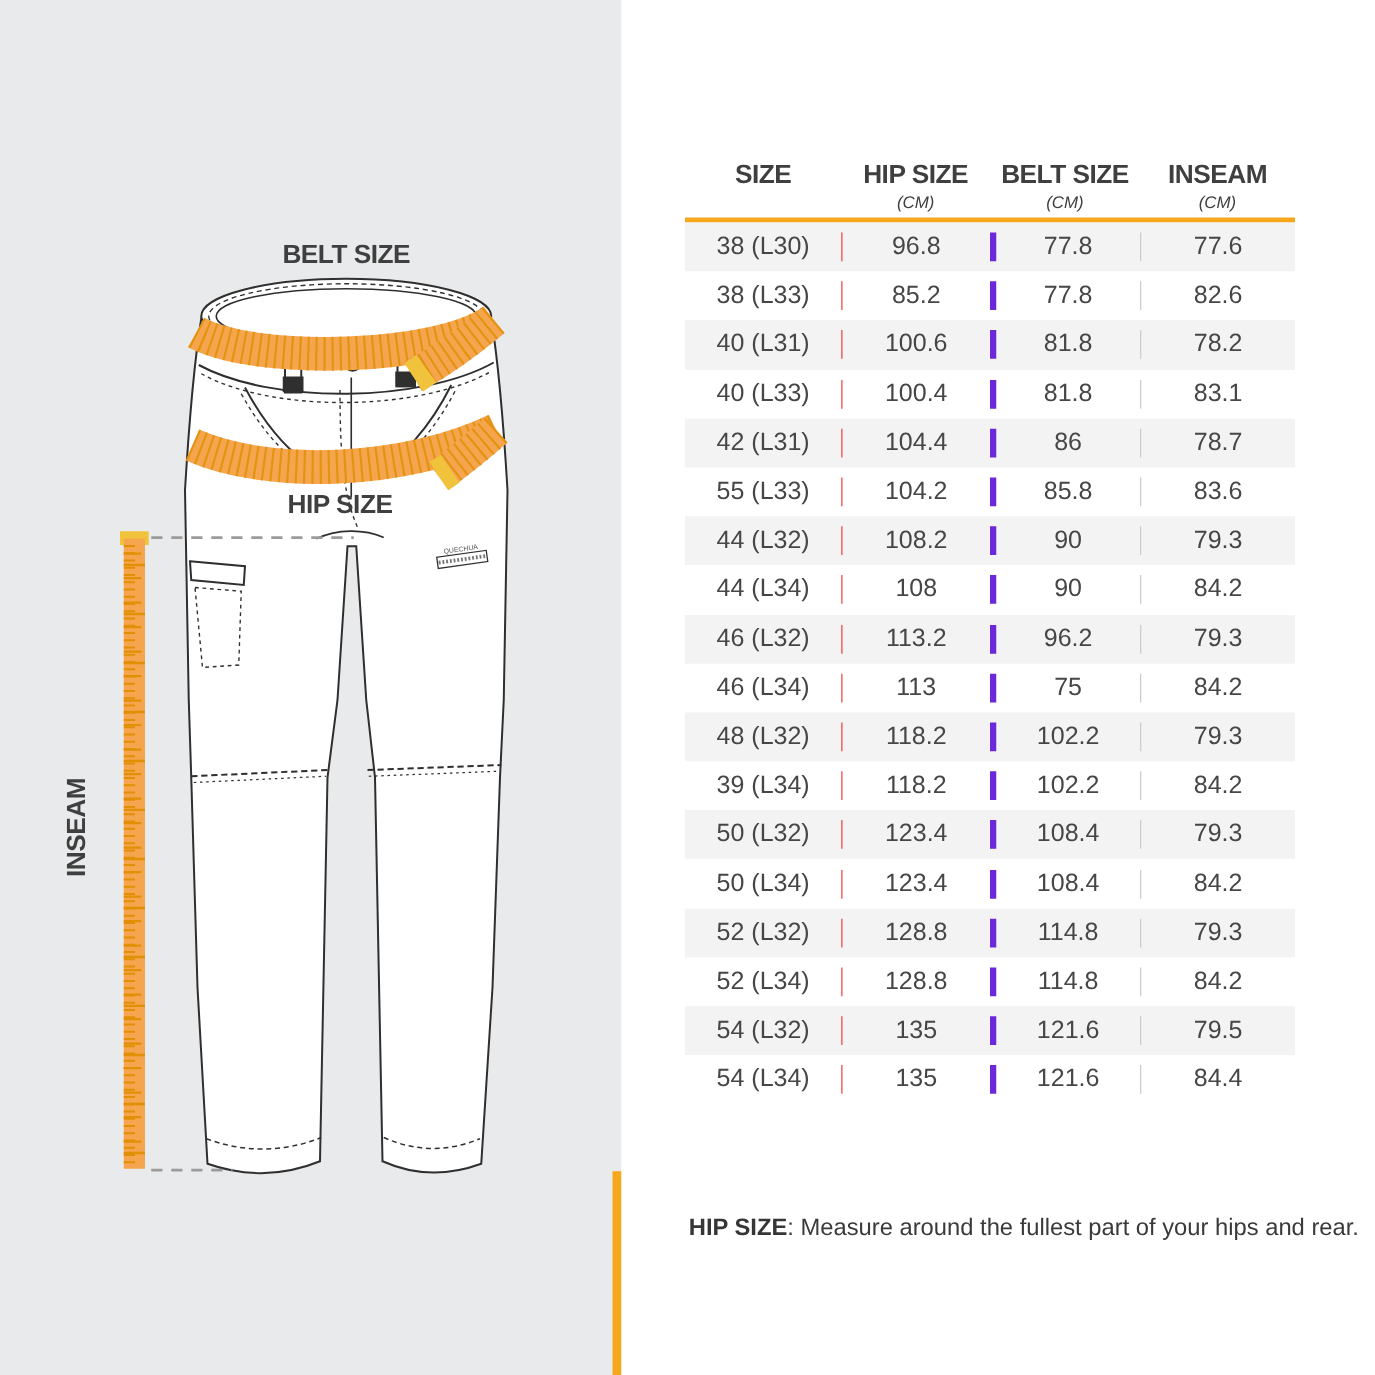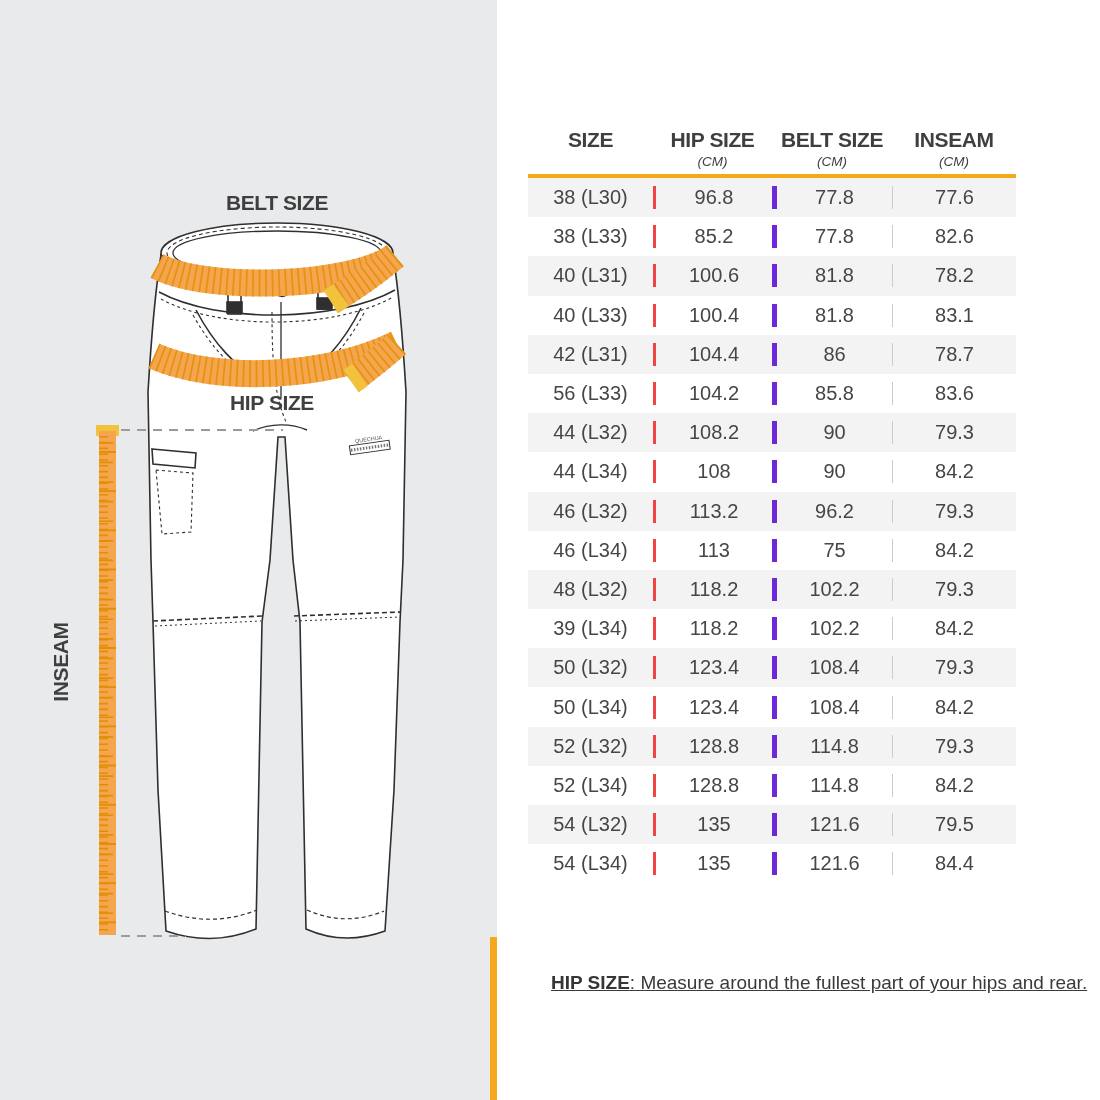--- a/index.html
+++ b/index.html
@@ -3,40 +3,40 @@
 <meta charset="utf-8">
 <style>
   html,body{margin:0;padding:0;background:#fff;font-family:"Liberation Sans",sans-serif;}
   .stage{position:relative;width:1100px;height:1100px;background:#ffffff;overflow:hidden;}
 
   
   .panel{position:absolute;left:0;top:0;width:497px;height:1100px;background:#E9EAEB;}
   .accent-bar{position:absolute;left:490px;top:937px;width:7px;height:163px;background:#F5A81C;}
 
   
-  .size-table{position:absolute;left:528px;top:128px;width:488px;}
+  .size-table{position:absolute;left:548px;top:128px;width:488px;}
   .thead{display:flex;align-items:flex-end;}
   .h-cell{text-align:center;box-sizing:border-box;}
   .h-cell:nth-child(1){width:125px;}
   .h-cell:nth-child(2){width:119px;}
   .h-cell:nth-child(3){width:120px;}
   .h-cell:nth-child(4){width:124px;}
   .h-label{font-weight:bold;font-size:21px;line-height:24px;color:#3F3F3F;letter-spacing:-0.4px;}
   .h-unit{font-size:13.5px;line-height:19px;height:19px;color:#3F3F3F;font-style:italic;}
   .rule{height:4px;background:#F5A81C;margin-top:3px;}
   .t-row{display:flex;height:39.2px;align-items:center;}
   .t-row.alt{background:#F3F3F3;}
   .t-cell{text-align:center;box-sizing:border-box;font-size:20px;color:#464646;}
   .t-cell:nth-child(1){width:125px;}
-  .t-cell:nth-child(2){width:119px;border-left:3px solid #ef4444;}
+  .t-cell:nth-child(2){width:119px;border-left:1px solid #ef4444;}
   .t-cell:nth-child(3){width:120px;border-left:5px solid #6d28d9;}
   .t-cell:nth-child(4){width:124px;border-left:1px solid #CCCCCC;}
 
   
-  .notes{position:absolute;left:551px;top:964px;width:530px;color:#3A3A3A;text-decoration:underline;}
+  .notes{position:absolute;left:551px;top:964px;width:530px;color:#3A3A3A;}
   .note-line{font-size:19px;line-height:38px;white-space:nowrap;}
   .note-line b{color:#363636;}
 
   
   .svg-label{font-family:"Liberation Sans",sans-serif;font-weight:bold;font-size:21px;fill:#3F3F3F;letter-spacing:-0.4px;}
   .svg-tag{font-family:"Liberation Sans",sans-serif;font-size:5.5px;fill:#555;}
 </style>
 </head>
 <body>
 
@@ -173,21 +173,21 @@
           <div class="t-cell">81.8</div>
           <div class="t-cell">83.1</div>
         </div>
         <div class="t-row alt">
           <div class="t-cell">42 (L31)</div>
           <div class="t-cell">104.4</div>
           <div class="t-cell">86</div>
           <div class="t-cell">78.7</div>
         </div>
         <div class="t-row">
-          <div class="t-cell">56 (L33)</div>
+          <div class="t-cell">55 (L33)</div>
           <div class="t-cell">104.2</div>
           <div class="t-cell">85.8</div>
           <div class="t-cell">83.6</div>
         </div>
         <div class="t-row alt">
           <div class="t-cell">44 (L32)</div>
           <div class="t-cell">108.2</div>
           <div class="t-cell">90</div>
           <div class="t-cell">79.3</div>
         </div>

